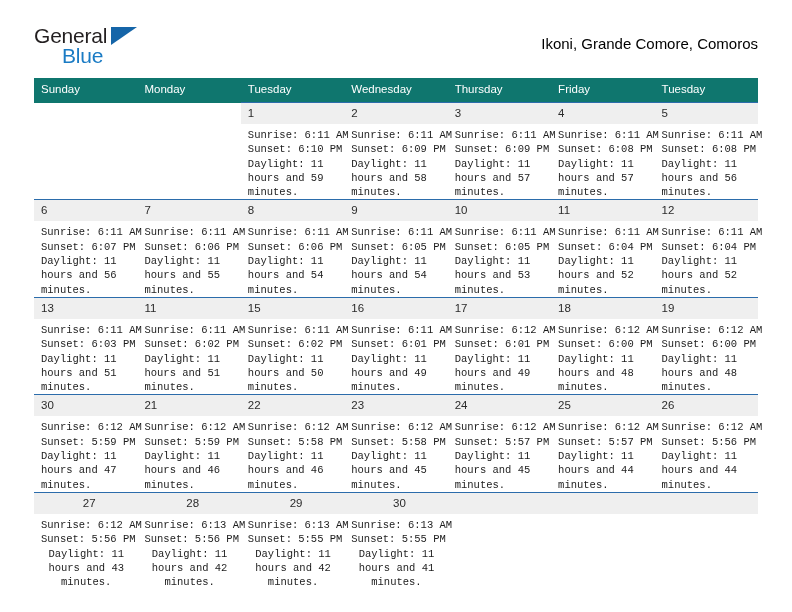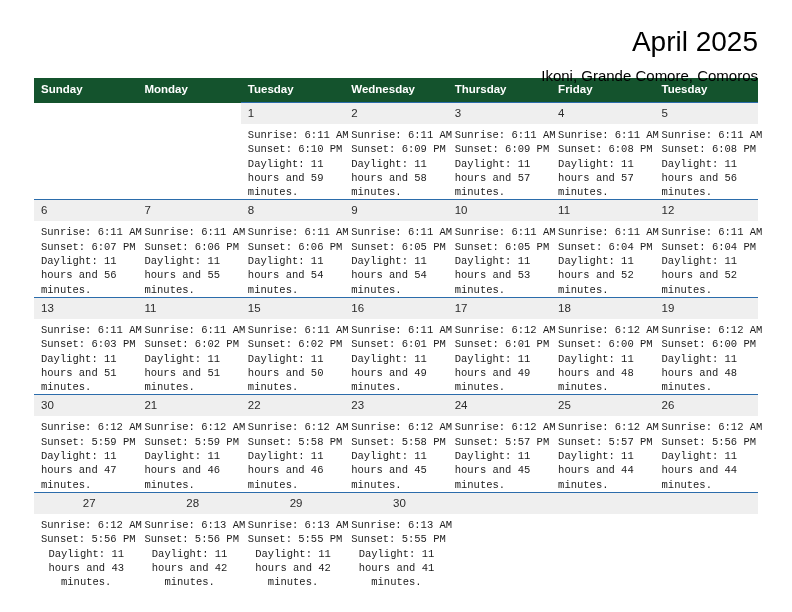--- a/index.html
+++ b/index.html
@@ -87,24 +87,24 @@
     margin-left: 8px;
   }
 
   
   .calendar {
     width: 724px;
     border-collapse: collapse;
     table-layout: fixed;
   }
   .dow-row th {
-    background: #14532d;
+    background: #0f766e;
     color: #ffffff;
     font-size: 11.5px;
-    font-weight: bold;
+    font-weight: normal;
     text-align: left;
     padding: 5px 0 6px 7px;
     line-height: 13px;
     border: none;
   }
   .week-row td {
     vertical-align: top;
     padding: 0;
     border: none;
     border-top: 1.6px solid #2b6cab;
@@ -151,23 +151,27 @@
     white-space: normal;
   }
 </style>
 </head>
 <body>
 
 <div class="page">
 
   <div class="header">
 
+    <div class="brand">
+      <span class="brand-general">General</span>
+      <span class="brand-triangle"></span>
+      <span class="brand-blue">Blue</span>
+    </div>
 
     <div class="title-block">
-      <div class="month-title">April 2025</div>
       <div class="location">Ikoni, Grande Comore, Comoros</div>
     </div>
 
   </div>
 
   <table class="calendar">
     <thead>
       <tr class="dow-row" id="dow-row">
           <th>Sunday</th>
           <th>Monday</th>

